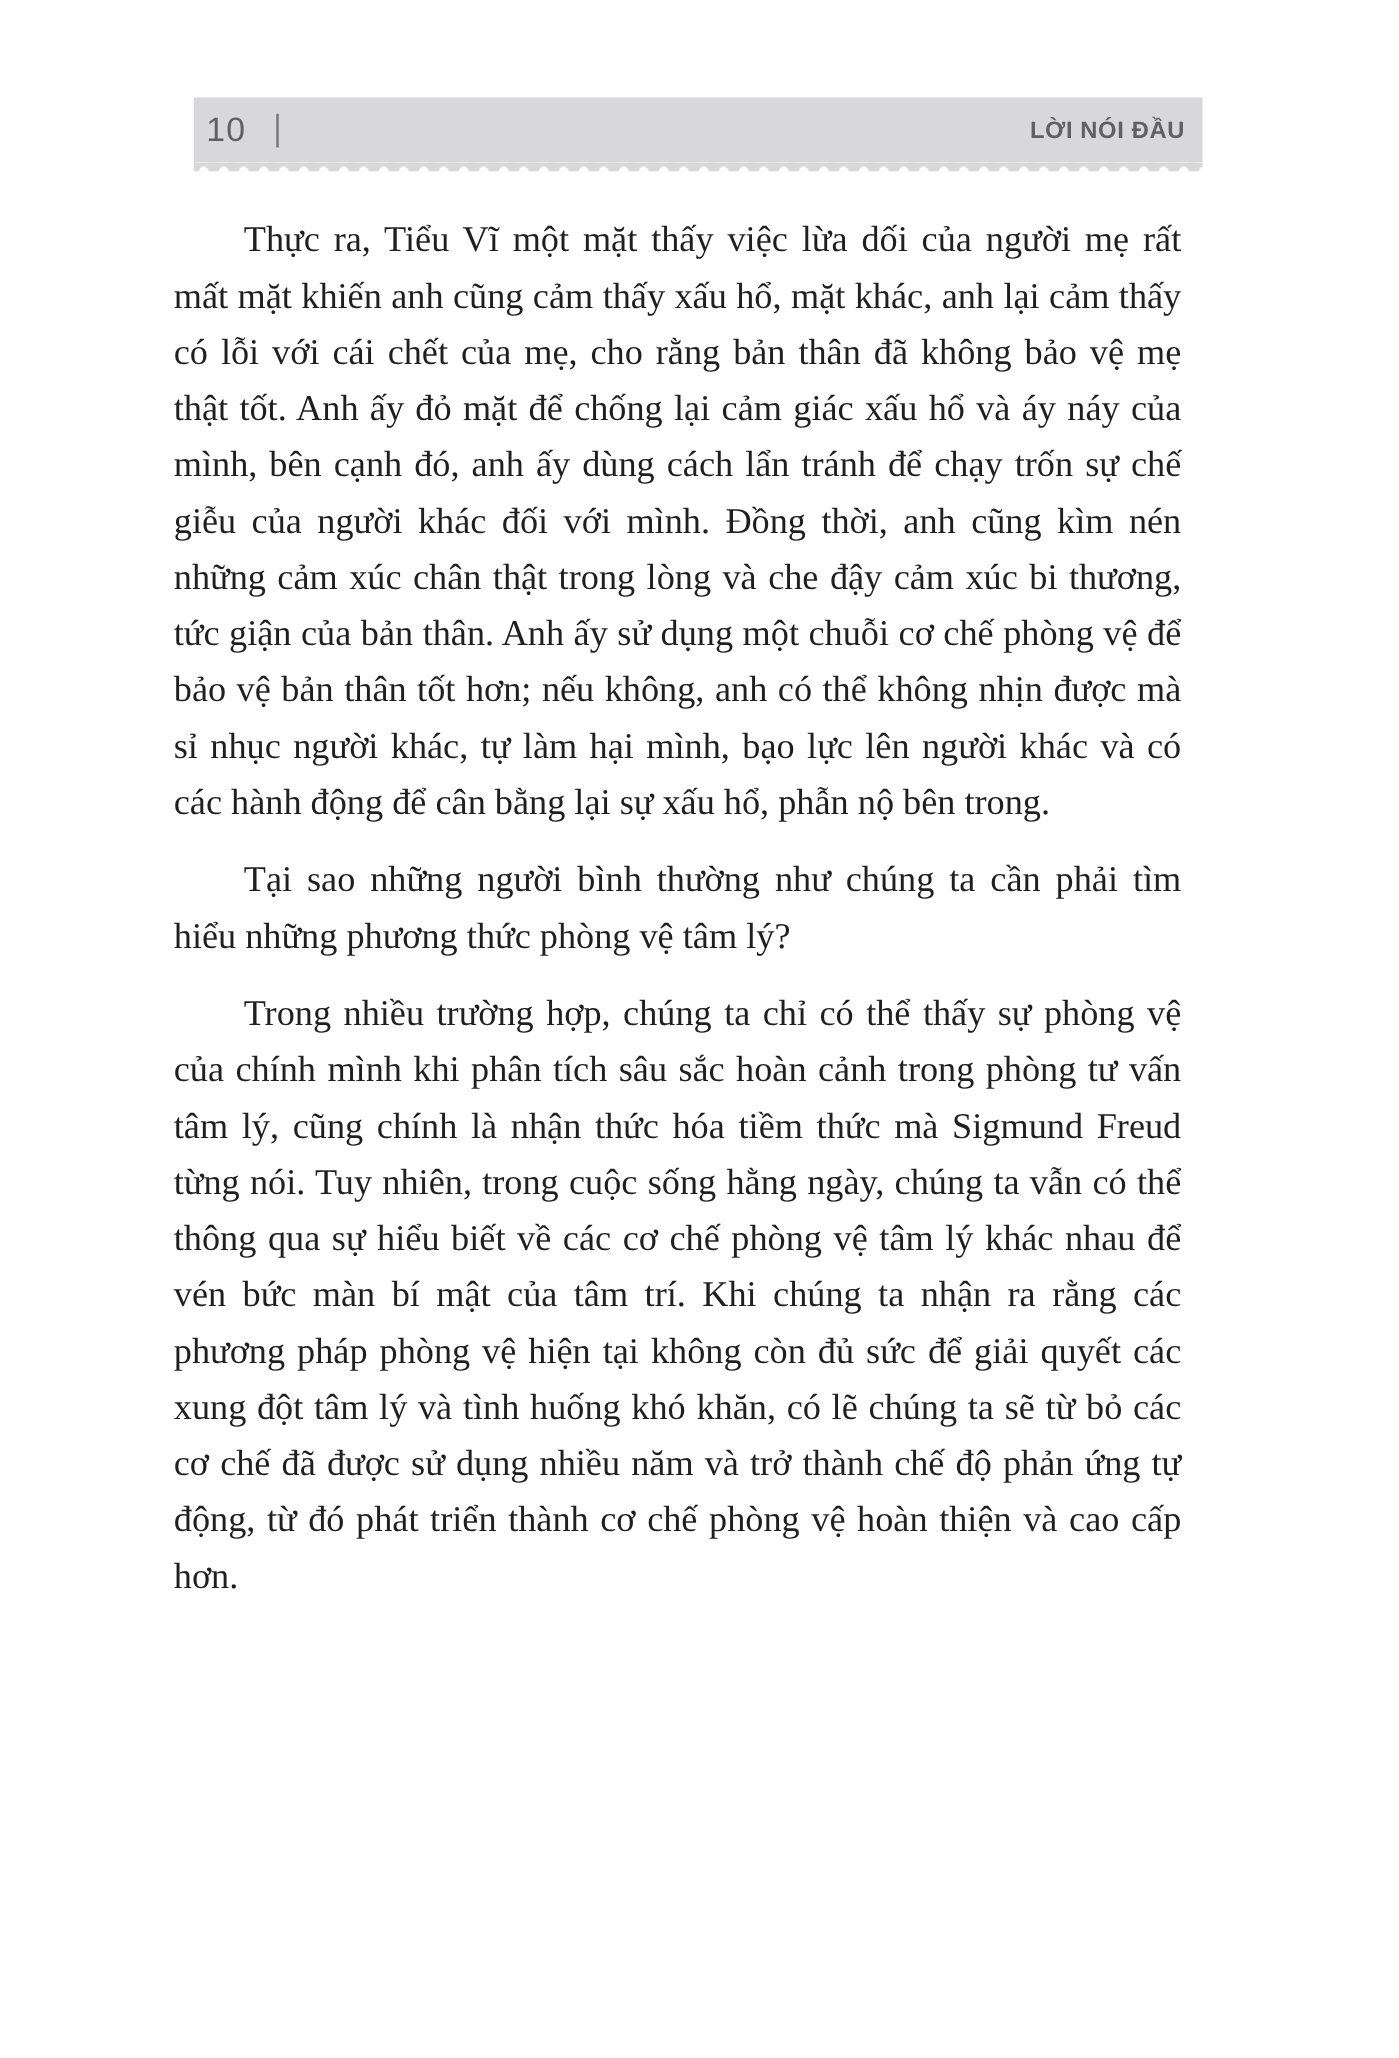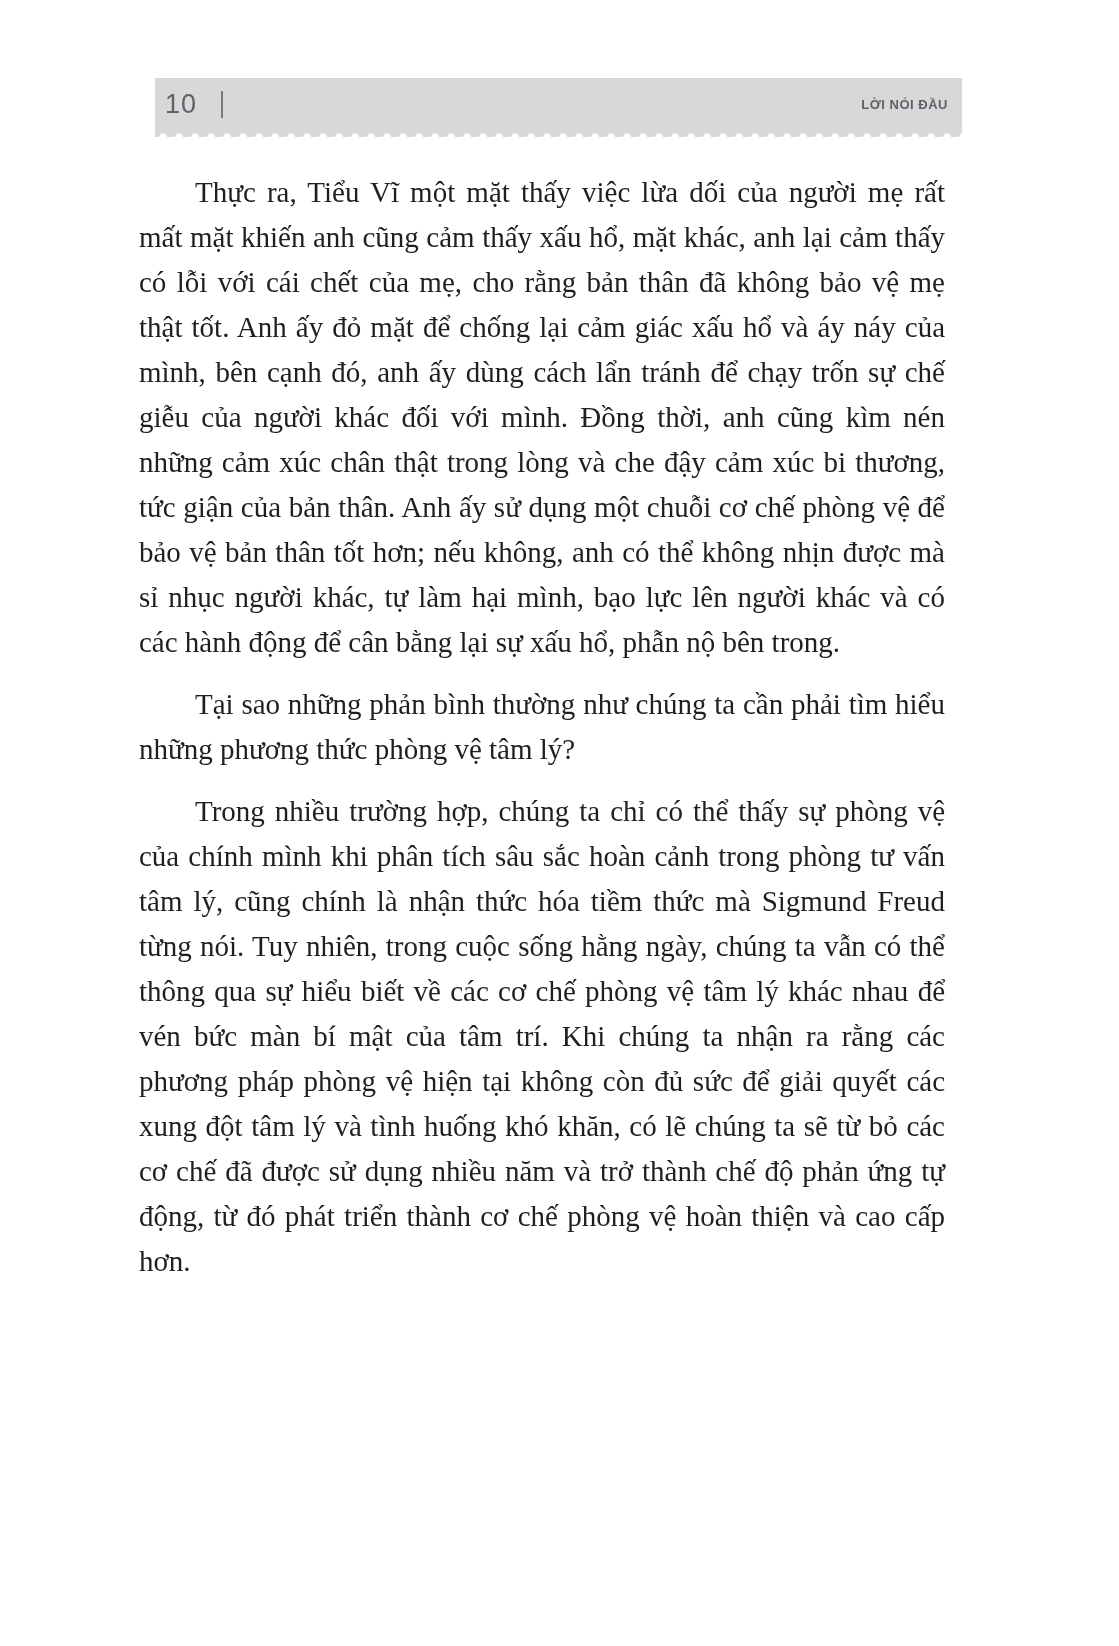--- a/index.html
+++ b/index.html
@@ -46,21 +46,21 @@
   }
   .header-divider {
     display: inline-block;
     width: 2px;
     height: 27px;
     background: #77787c;
     margin-left: 24px;
   }
   .section-title {
     font-family: "Liberation Sans", sans-serif;
-    font-size: 13px;
+    font-size: 19px;
     font-weight: 700;
     color: var(--header-text);
     letter-spacing: 0.5px;
     line-height: 1;
   }
   
   .scallop-edge {
     position: absolute;
     left: 0;
     right: 0;
@@ -100,17 +100,17 @@
     <div class="header-left">
       <span class="page-num">10</span>
       <span class="header-divider"></span>
     </div>
     <span class="section-title">LỜI NÓI ĐẦU</span>
     <span class="scallop-edge"></span>
   </header>
 
   <main class="body-text">
     <p>Thực ra, Tiểu Vĩ một mặt thấy việc lừa dối của người mẹ rất mất mặt khiến anh cũng cảm thấy xấu hổ, mặt khác, anh lại cảm thấy có lỗi với cái chết của mẹ, cho rằng bản thân đã không bảo vệ mẹ thật tốt. Anh ấy đỏ mặt để chống lại cảm giác xấu hổ và áy náy của mình, bên cạnh đó, anh ấy dùng cách lẩn tránh để chạy trốn sự chế giễu của người khác đối với mình. Đồng thời, anh cũng kìm nén những cảm xúc chân thật trong lòng và che đậy cảm xúc bi thương, tức giận của bản thân. Anh ấy sử dụng một chuỗi cơ chế phòng vệ để bảo vệ bản thân tốt hơn; nếu không, anh có thể không nhịn được mà sỉ nhục người khác, tự làm hại mình, bạo lực lên người khác và có các hành động để cân bằng lại sự xấu hổ, phẫn nộ bên trong.</p>
-    <p>Tại sao những phản bình thường như chúng ta cần phải tìm hiểu những phương thức phòng vệ tâm lý?</p>
+    <p>Tại sao những người bình thường như chúng ta cần phải tìm hiểu những phương thức phòng vệ tâm lý?</p>
     <p>Trong nhiều trường hợp, chúng ta chỉ có thể thấy sự phòng vệ của chính mình khi phân tích sâu sắc hoàn cảnh trong phòng tư vấn tâm lý, cũng chính là nhận thức hóa tiềm thức mà Sigmund Freud từng nói. Tuy nhiên, trong cuộc sống hằng ngày, chúng ta vẫn có thể thông qua sự hiểu biết về các cơ chế phòng vệ tâm lý khác nhau để vén bức màn bí mật của tâm trí. Khi chúng ta nhận ra rằng các phương pháp phòng vệ hiện tại không còn đủ sức để giải quyết các xung đột tâm lý và tình huống khó khăn, có lẽ chúng ta sẽ từ bỏ các cơ chế đã được sử dụng nhiều năm và trở thành chế độ phản ứng tự động, từ đó phát triển thành cơ chế phòng vệ hoàn thiện và cao cấp hơn.</p>
   </main>
 
 </div>
 
 </body></html>

